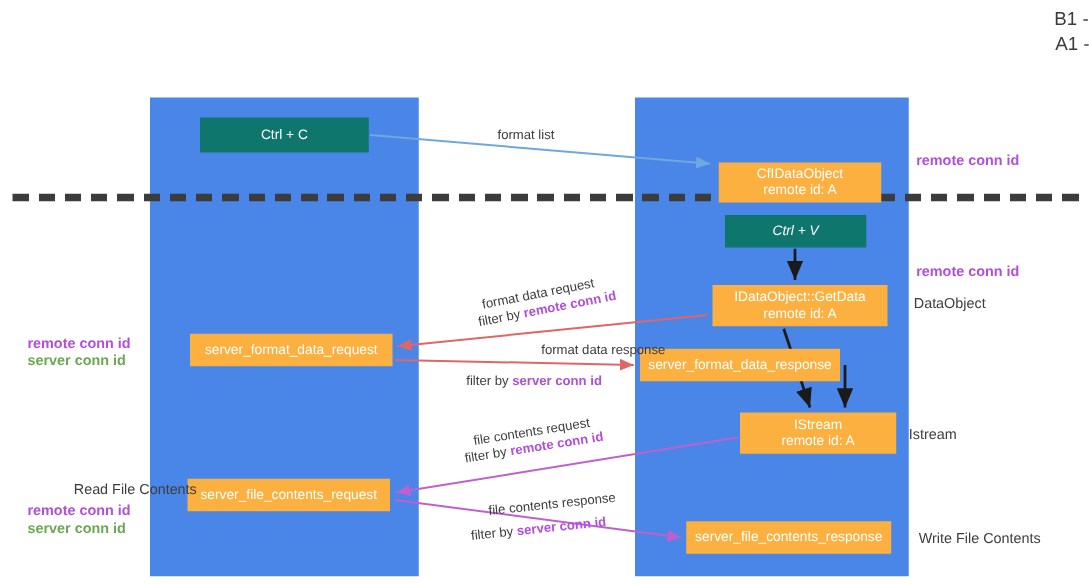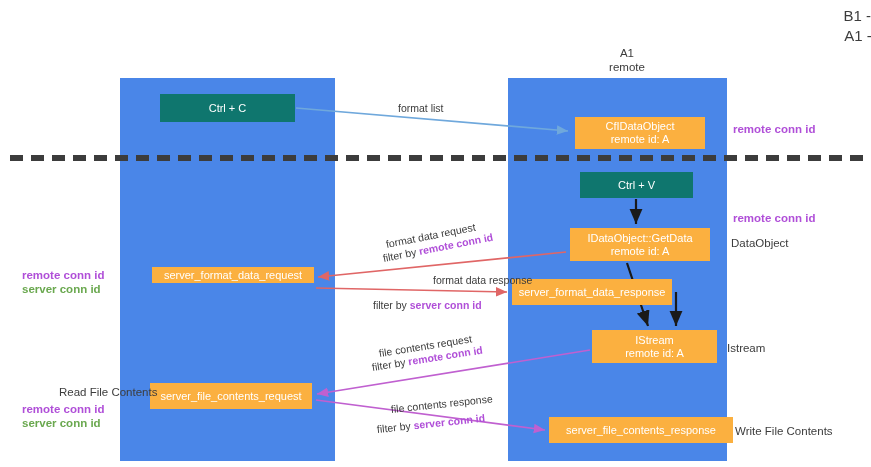--- a/index.html
+++ b/index.html
@@ -43,28 +43,28 @@
     align-items:center;justify-content:center;
     color:#ffffff;font-size:11px;line-height:13px;
     text-align:center;
     padding:2px 4px;
   }
   .green{background:#0f766e;}
   .orange{background:#fbb040;}
   .box .l2{display:block;}
 
   #box-ctrlc{left:160px;top:94px;width:135px;height:28px;}
-  #box-ctrlv{left:580px;top:172px;width:113px;height:26px;}
-  #box-idataobject{left:575px;top:117px;width:130px;height:32px;}
+  #box-ctrlv{left:580px;top:172px;width:113px;height:26px;font-style:italic;}
+  #box-idataobject{left:575px;top:130px;width:130px;height:32px;}
   #box-getdata{left:570px;top:228px;width:140px;height:33px;}
-  #box-sfdreq{left:152px;top:267px;width:162px;height:16px;}
+  #box-sfdreq{left:152px;top:267px;width:162px;height:26px;}
   #box-sfdres{left:512px;top:279px;width:160px;height:26px;text-align:right;}
   #box-istream{left:592px;top:330px;width:125px;height:33px;}
   #box-sfcreq{left:150px;top:383px;width:162px;height:26px;}
-  #box-sfcres{left:549px;top:417px;width:184px;height:26px;}
+  #box-sfcres{left:549px;top:417px;width:164px;height:26px;}
 
   
   #dashline{
     left:10px;top:155px;width:855px;height:6px;
     background:repeating-linear-gradient(to right,#3c3c3c 0 13px,transparent 13px 21px);
   }
 
   
   .side-label{font-size:11.5px;line-height:14px;}
   .purple{color:#b04fd8;font-weight:bold;}
@@ -108,24 +108,20 @@
 
 <div class="stage">
 
   <div class="abs" id="title">
     <div>B1 - Ctrl+C</div>
     <div>A1 - Ctrl+V</div>
   </div>
 
   <div class="abs col-head" id="head-b1">
   </div>
-  <div class="abs col-head" id="head-a1">
-    <div>A1</div>
-    <div>remote</div>
-  </div>
 
   <div class="abs lane" id="lane-left"></div>
   <div class="abs lane" id="lane-right"></div>
 
   <svg class="arrows">
     <defs>
       <marker id="ah-blue" markerWidth="8" markerHeight="8" refX="7" refY="3" orient="auto">
         <path d="M0,0 L7,3 L0,6 z" fill="#6fa8dc"></path>
       </marker>
       <marker id="ah-red" markerWidth="8" markerHeight="8" refX="7" refY="3" orient="auto">

